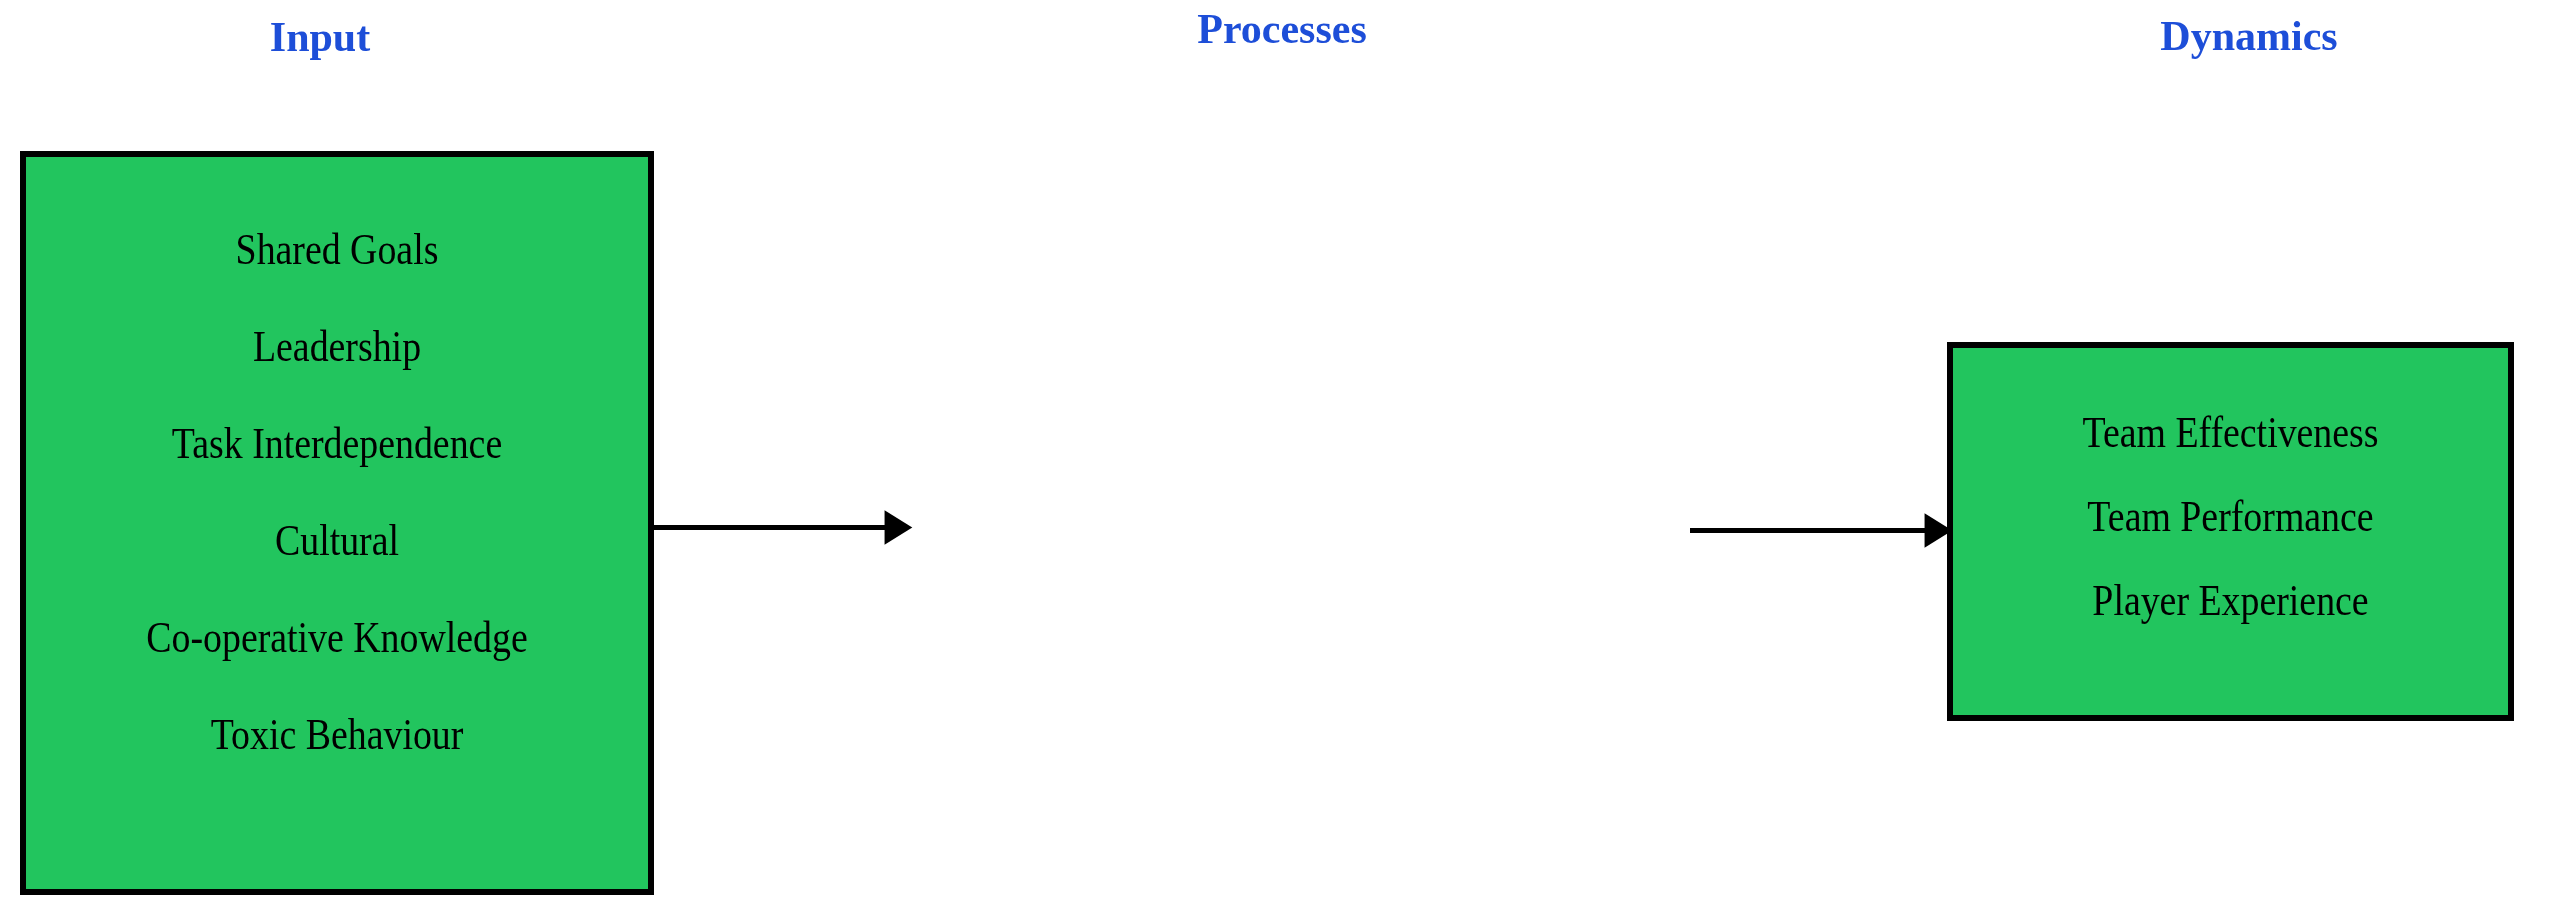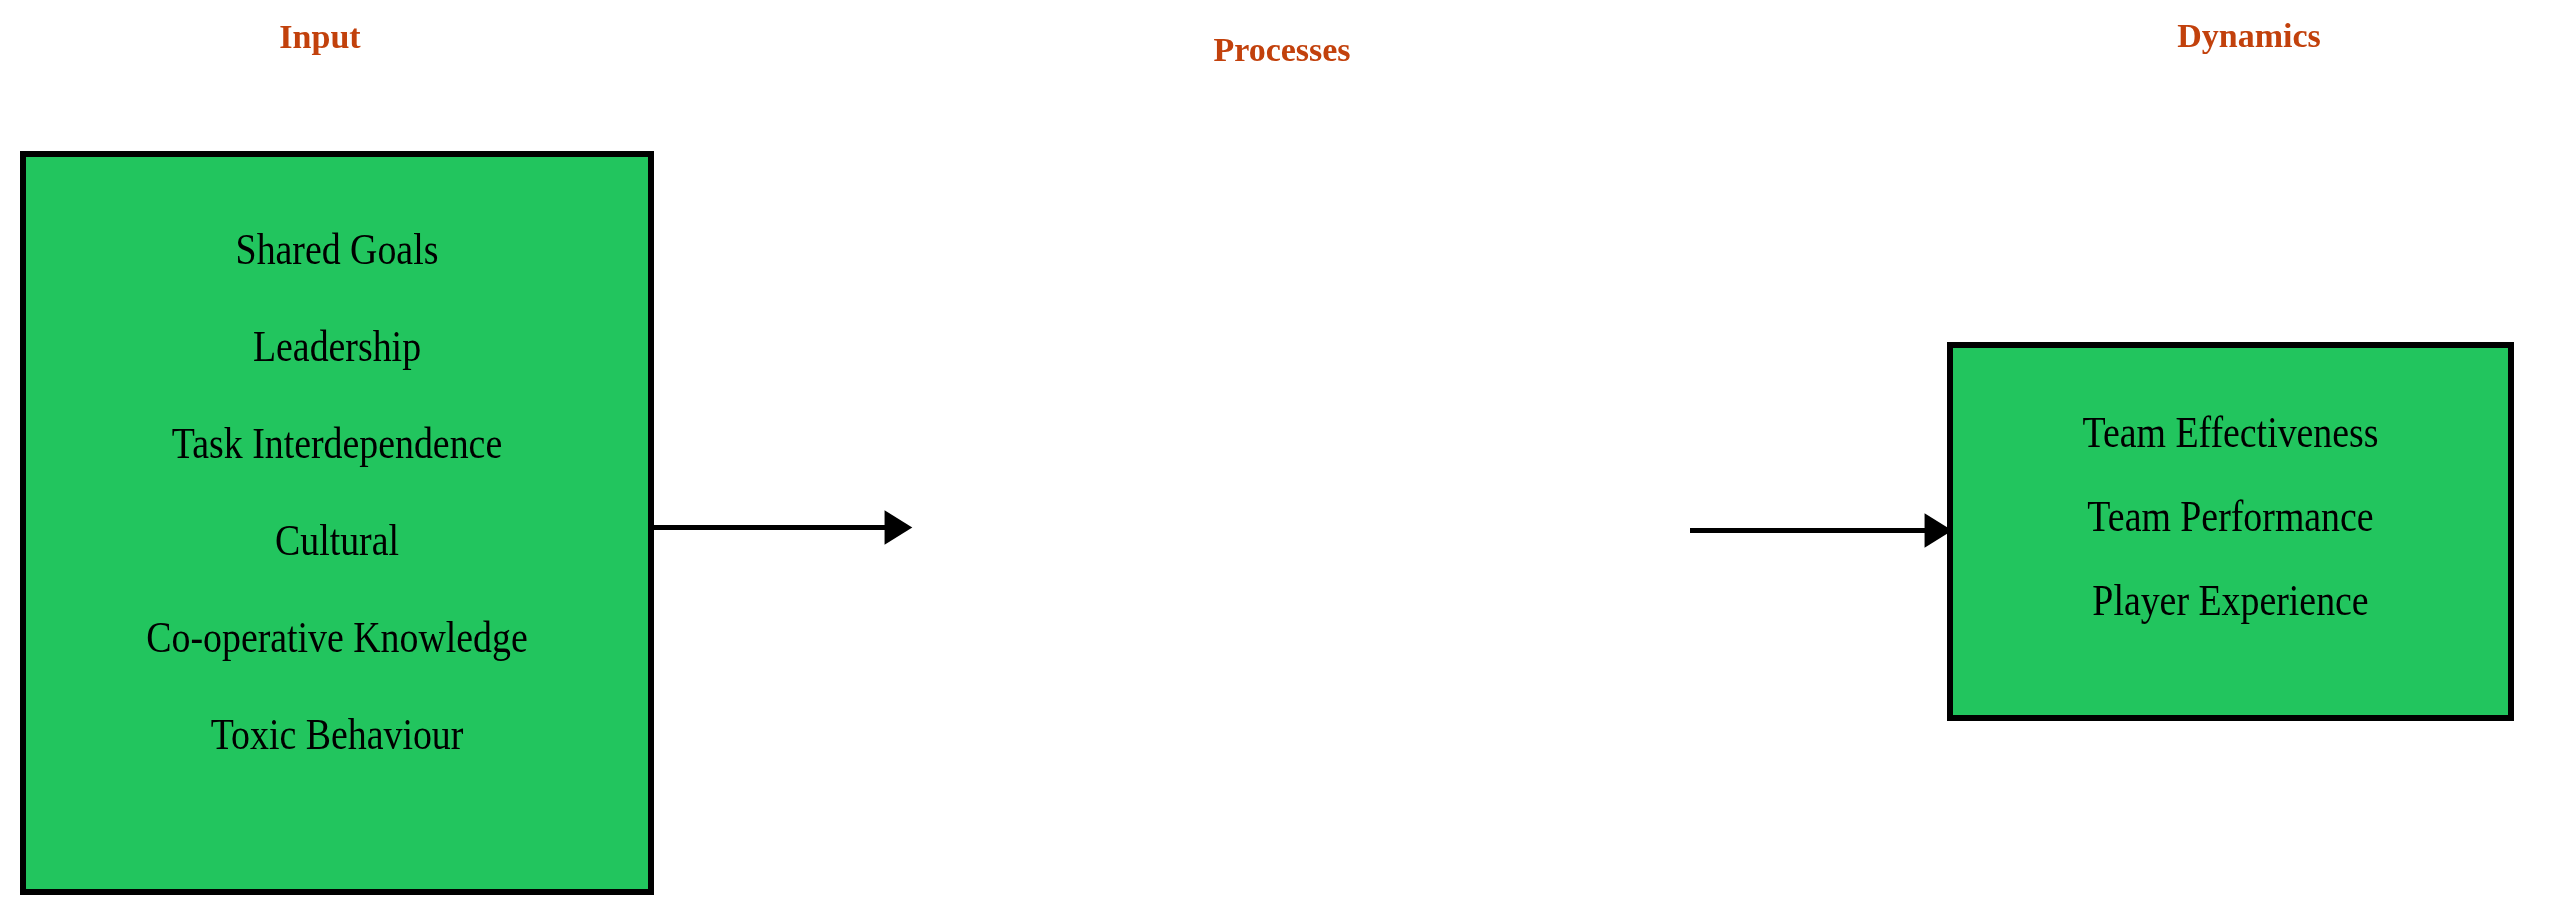--- a/index.html
+++ b/index.html
@@ -15,29 +15,29 @@
     overflow: hidden;
     font-family: "Liberation Serif", "DejaVu Serif", serif;
     color: #000000;
   }
 
   
   .col-title {
     position: absolute;
     font-family: "Liberation Serif", "DejaVu Serif", serif;
     font-weight: bold;
-    font-size: 34px;
+    font-size: 42px;
     line-height: 54px;
-    color: #c2410c;
+    color: #1d4ed8;
     white-space: nowrap;
     text-align: center;
     letter-spacing: 0px;
   }
   #title-input     { left: 107px;  top: 10px; width: 426px; }
-  #title-processes { left: 1069px; top: 23px;  width: 426px; }
+  #title-processes { left: 1069px; top: 2px;  width: 426px; }
   #title-outputs   { left: 2036px; top: 8.5px; width: 426px; }
 
   
   .flow-box {
     position: absolute;
     box-sizing: border-box;
     background: #22c55e;
     border: 6.4px solid #000000;
   }
   #box-input {

